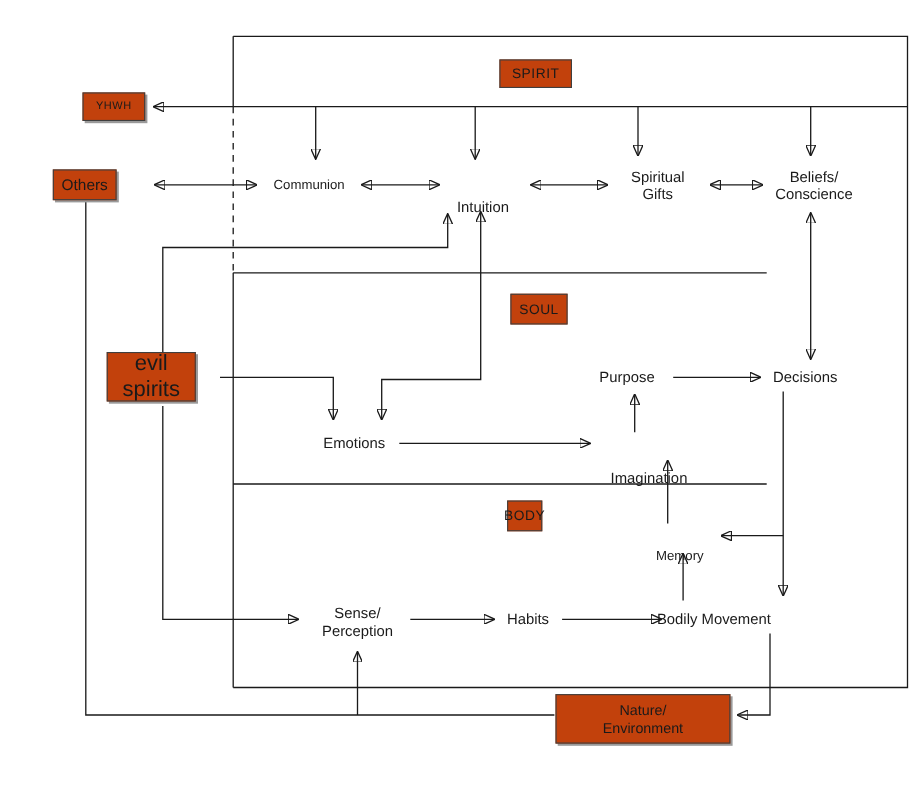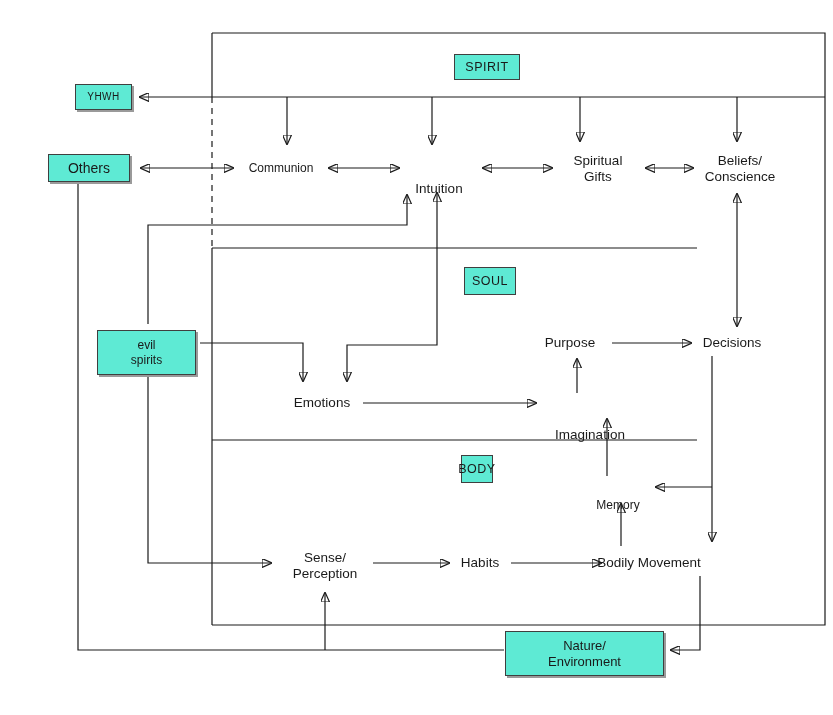--- a/index.html
+++ b/index.html
@@ -20,21 +20,21 @@
     font-size: 13.5px;
     line-height: 1.18;
     text-align: center;
     white-space: pre-line;
     color: #1a1a1a;
     background: transparent;
   }
   .node.small { font-size: 12px; }
   .box {
     position: absolute;
-    background: #5eead4;
+    background: #c2410c;
     border: 1px solid #3f3f3f;
     display: flex;
     align-items: center;
     justify-content: center;
     text-align: center;
     white-space: pre-line;
     line-height: 1.18;
   }
   .box.shadow { box-shadow: 2px 2px 0 0 #9a9a9a; }
   .sec { font-size: 12.5px; letter-spacing: 0.5px; }
@@ -99,24 +99,24 @@
   <div class="box sec" style="left:464px; top:267px; width:52px; height:28px;">
     <span>SOUL</span>
   </div>
   <div class="box sec" style="left:461px; top:455px; width:32px; height:28px;">
     <span>BODY</span>
   </div>
 
   <div class="box shadow" style="left:75px; top:84px; width:57px; height:26px; font-size:10px; letter-spacing:0.5px;">
     <span>YHWH</span>
   </div>
-  <div class="box shadow" style="left:48px; top:154px; width:82px; height:28px; font-size:14px;">
+  <div class="box shadow" style="left:48px; top:154px; width:58px; height:28px; font-size:14px;">
     <span>Others</span>
   </div>
-  <div class="box shadow" style="left:97px; top:330px; width:99px; height:45px; font-size:12px;">
+  <div class="box shadow" style="left:97px; top:320px; width:81px; height:45px; font-size:20px;">
     <span>evil
 spirits</span>
   </div>
   <div class="box shadow" style="left:505px; top:631px; width:159px; height:45px; font-size:13px;">
     <span>Nature/
 Environment</span>
   </div>
 
   <div class="node small" style="left:281px; top:168px;">Communion</div>
   <div class="node" style="left:439px; top:167px;margin-top:22px;">Intuition</div>

